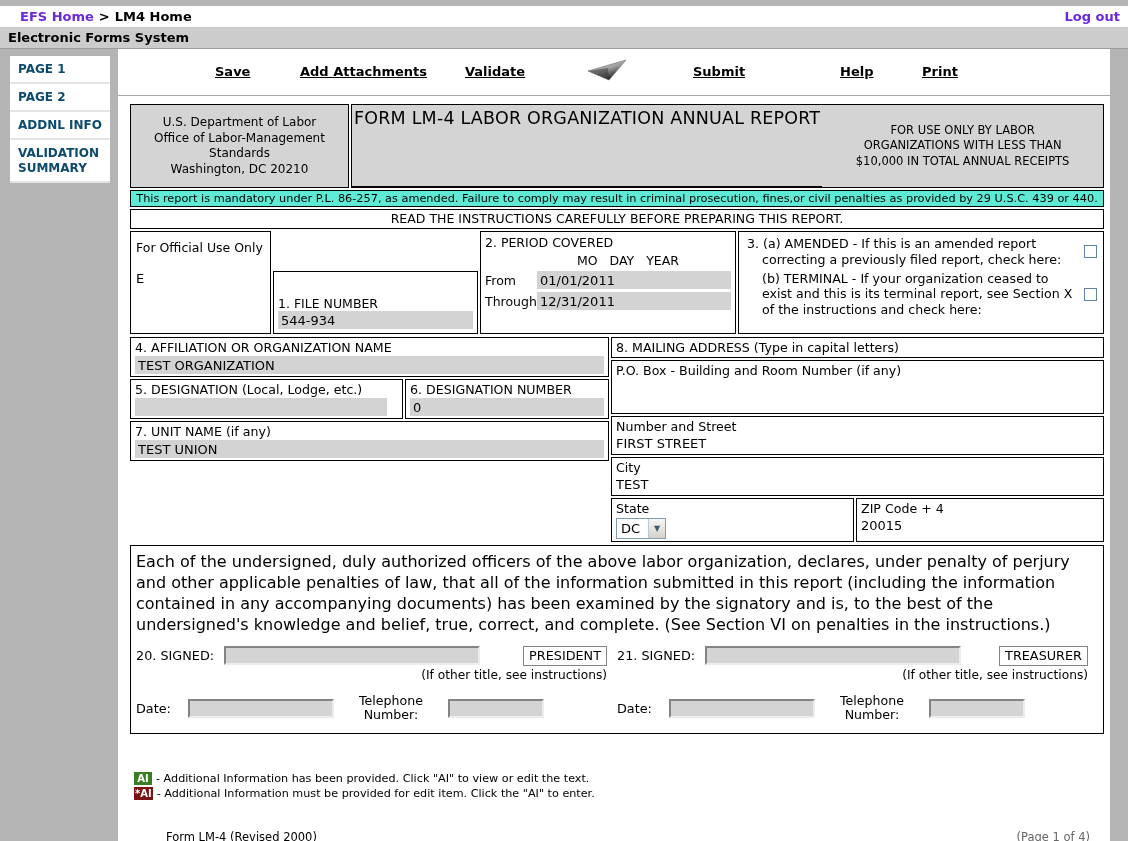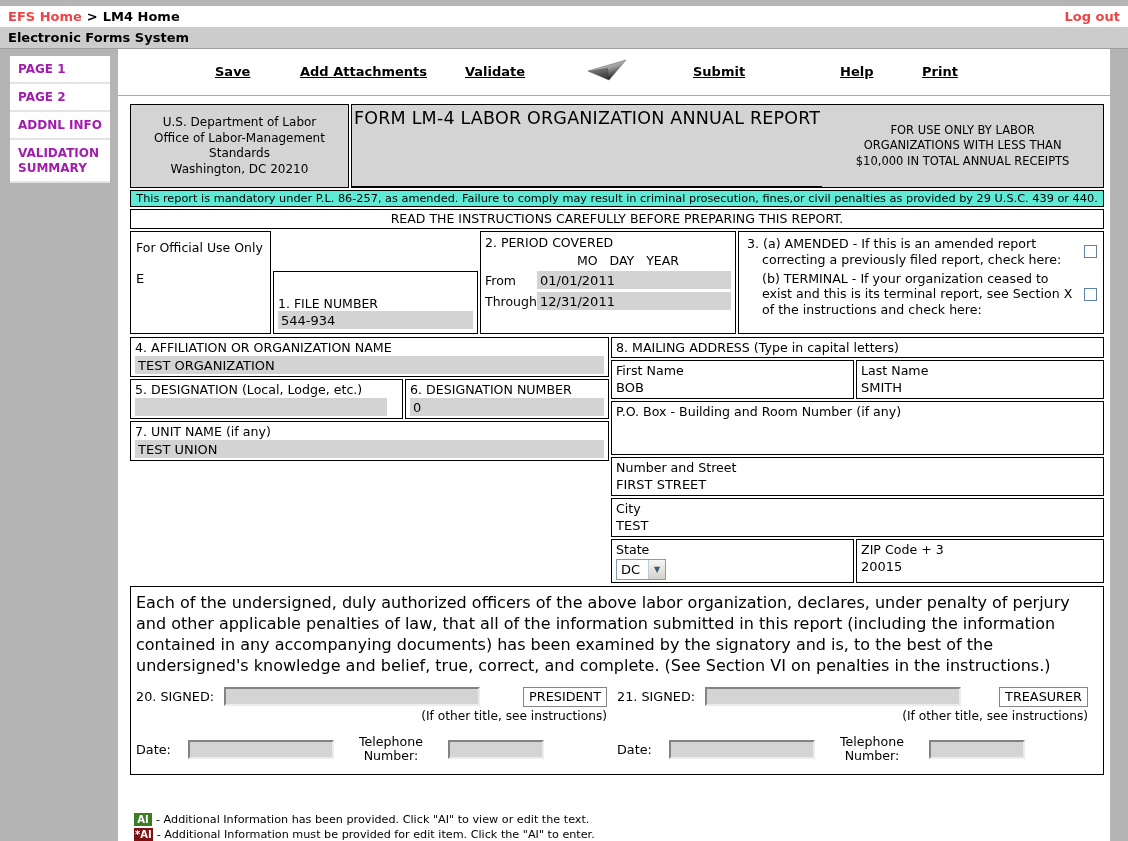--- a/index.html
+++ b/index.html
@@ -11,28 +11,28 @@
     font-size:13px; color:#000;
   }
   .pre { white-space:pre-line; }
   a { cursor:pointer; }
 
   
   .topstrip { height:6px; background:#b4b4b4; }
   .breadcrumb-bar { background:#fff; display:flex; justify-content:space-between;
     align-items:center; padding:2px 8px; font-weight:bold; font-size:13px; height:21px; }
   .crumb-left { display:flex; gap:5px; align-items:center; }
-  .blue-link { color:#ef4444; text-decoration:none; }
+  .blue-link { color:#6d28d9; text-decoration:none;margin-left:12px; }
   .app-bar { background:#cccccc; border-bottom:1px solid #9e9e9e;
     padding:3px 8px; font-weight:bold; font-size:13px; height:22px; }
 
   
   .content { display:flex; align-items:flex-start; }
   .sidebar { width:100px; margin:7px 0 0 10px; background:#fff; }
-  .sidebar-item { padding:6px 8px 5px 8px; color:#a21caf; font-weight:bold;
+  .sidebar-item { padding:6px 8px 5px 8px; color:#0c4a6e; font-weight:bold;
     font-size:12px; border-bottom:2px solid #e4e4e4; line-height:1.25; cursor:pointer; }
   .main-panel { background:#fff; margin-left:8px; width:992px; min-height:774px; }
 
   
   .toolbar { position:relative; height:47px; border-bottom:1px solid #a8a8a8; }
   .toolbar a { position:absolute; top:15px; color:#000; font-weight:bold;
     text-decoration:underline; font-size:13px; }
   .tb-save{left:97px} .tb-attach{left:182px} .tb-validate{left:347px}
   .tb-arrow{left:468px; top:6px; position:absolute;}
   .tb-submit{left:575px} .tb-help{left:722px} .tb-print{left:804px}
@@ -246,30 +246,20 @@
           <div class="fcell">
             <div>7. UNIT NAME (if any)</div>
             <input class="gfield" value="TEST UNION" style="">
           </div>
         </div>
 
         <div class="col-right">
           <div class="fcell">
             <div>8. MAILING ADDRESS (Type in capital letters)</div>
           </div>
-          <div class="duo">
-            <div class="fcell c8-name1">
-              <div>First Name</div>
-              <div class="val">BOB</div>
-            </div>
-            <div class="fcell c8-name2">
-              <div>Last Name</div>
-              <div class="val">SMITH</div>
-            </div>
-          </div>
           <div class="fcell c8-po">
             <div>P.O. Box - Building and Room Number (if any)</div>
             <div class="val"></div>
           </div>
           <div class="fcell">
             <div>Number and Street</div>
             <div class="val">FIRST STREET</div>
           </div>
           <div class="fcell">
             <div>City</div>
@@ -277,21 +267,21 @@
           </div>
           <div class="c8-statezip">
             <div class="fcell c8-state">
               <div>State</div>
               <div class="fake-select">
                 <span class="sval">DC</span>
                 <span class="sbtn">▼</span>
               </div>
             </div>
             <div class="fcell c8-zip">
-              <div>ZIP Code + 3</div>
+              <div>ZIP Code + 4</div>
               <div class="val">20015</div>
             </div>
           </div>
         </div>
       </div>
 
       <div class="decl">
         <div class="decl-text">Each of the undersigned, duly authorized officers of the above labor organization, declares, under penalty of perjury and other applicable penalties of law, that all of the information submitted in this report (including the information contained in any accompanying documents) has been examined by the signatory and is, to the best of the undersigned's knowledge and belief, true, correct, and complete. (See Section VI on penalties in the instructions.)</div>
 
         <div class="sig-row">

